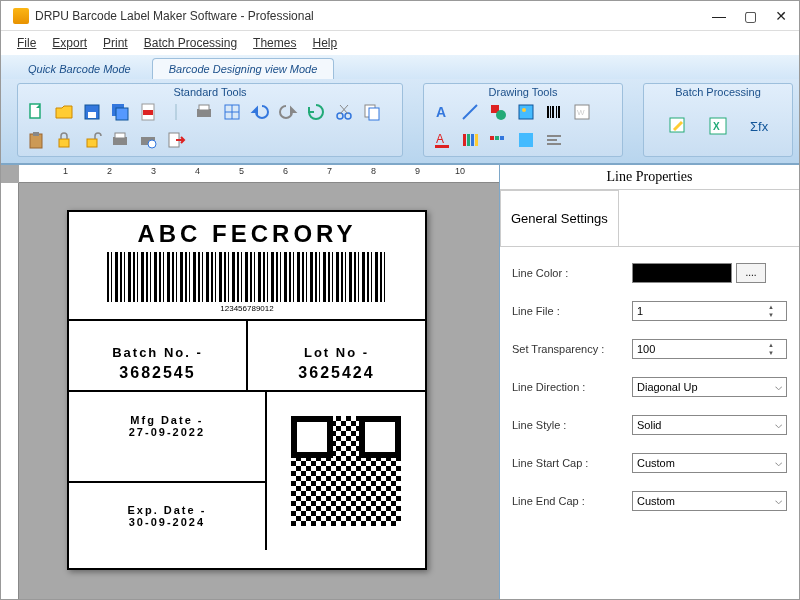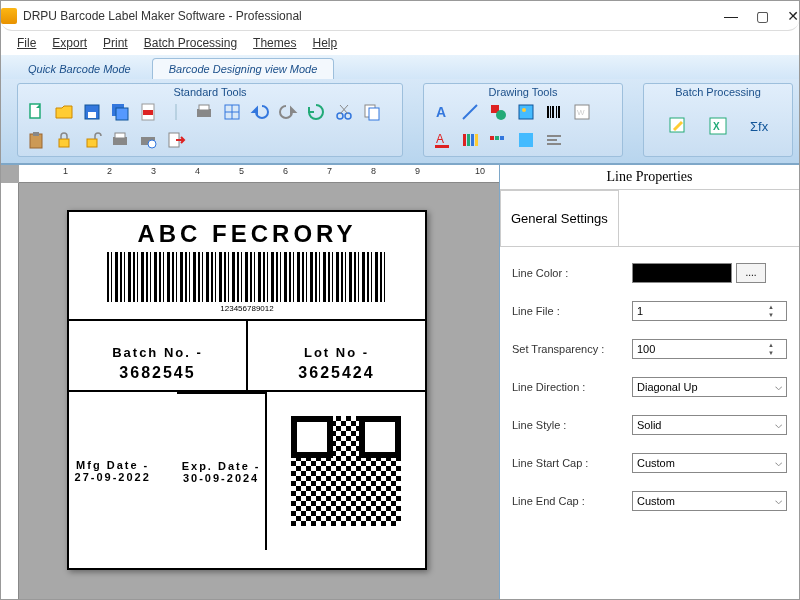--- a/index.html
+++ b/index.html
@@ -1,18 +1,18 @@
 <!DOCTYPE html>
 <html><head>
 <meta charset="utf-8">
 <style>
 * { box-sizing: border-box; font-family: "Segoe UI", Tahoma, sans-serif; }
 body { margin: 0; background: #fff; font-size: 11px; }
 .window { width: 800px; height: 600px; border: 1px solid #999; display: flex; flex-direction: column; background: #fff; }
-.titlebar { height: 30px; display: flex; align-items: center; padding: 0 0; border-bottom: 1px solid #ddd; border-radius: 11px; }
+.titlebar { height: 30px; display: flex; align-items: center; padding: 0 12px; border-bottom: 1px solid #ddd; }
 .titlebar .icon { width: 16px; height: 16px; margin-right: 6px; background: linear-gradient(#fcb614, #e89200); border-radius: 2px; }
 .titlebar .title { flex: 1; font-size: 12px; color: #333; }
 .winbtns { display: flex; gap: 18px; }
 .winbtns span { font-size: 14px; cursor: pointer; color: #222; }
 .menubar { height: 24px; display: flex; align-items: center; padding: 0 8px; gap: 0; background: #fff; }
 .menubar .mi { padding: 2px 8px; font-size: 12px; color: #333; cursor: pointer; }
 .menubar .mi u { text-decoration: underline; }
 .tabstrip { height: 24px; display: flex; align-items: flex-end; padding: 0 10px; background: linear-gradient(#e8f3fc, #d2e6f8); }
 .tabstrip .tab { padding: 4px 16px; font-size: 11px; color: #1b4f8a; cursor: pointer; border: 1px solid transparent; border-bottom: none; border-radius: 4px 4px 0 0; margin-right: 4px; font-style: italic; }
 .tabstrip .tab.active { background: #f3f8fd; border-color: #9dbfdc; }
@@ -35,21 +35,21 @@
 .label .top { text-align: center; padding: 8px 0 2px 0; }
 .label .bigtxt { font-size: 24px; font-weight: bold; letter-spacing: 4px; font-family: Arial, sans-serif; }
 .barcode1d { margin: 4px auto 0; width: 280px; height: 50px; background: repeating-linear-gradient(90deg, #000 0 2px, #fff 2px 4px, #000 4px 5px, #fff 5px 8px, #000 8px 11px, #fff 11px 13px); }
 .bcnum { text-align: center; font-size: 8px; margin-top: 2px; margin-bottom: 4px; }
 .row2 { display: flex; border-top: 2px solid #000; }
 .cell { flex: 1; text-align: center; padding: 8px 4px; font-family: Arial, sans-serif; font-weight: bold; letter-spacing: 2px; }
 .cell.bl { border-left: 2px solid #000; }
 .cell .lab { font-size: 13px; margin-top: 16px; }
 .cell .val { font-size: 16px; margin-top: 4px; }
 .row3 { display: flex; border-top: 2px solid #000; height: 160px; }
-.leftcol { width: 55%; display: flex; flex-direction: row; gap: 21px; }
+.leftcol { width: 55%; display: flex; flex-direction: column; gap: 21px; }
 .leftcol .cell2 { flex: 1; text-align: center; font-family: Arial, sans-serif; font-weight: bold; letter-spacing: 2px; display: flex; flex-direction: column; justify-content: center; }
 .leftcol .cell2.bt { border-top: 2px solid #000; }
 .qrbox { flex: 1; border-left: 2px solid #000; display: flex; align-items: center; justify-content: center; }
 .qr { width: 110px; height: 110px; background:
   conic-gradient(#000 25%, #fff 0 50%, #000 0 75%, #fff 0) 0 0/10px 10px; position: relative; }
 .qr::before, .qr::after { content: ''; position: absolute; width: 30px; height: 30px; border: 6px solid #000; background: #fff; }
 .qr::before { left: 0; top: 0; }
 .qr::after { right: 0; top: 0; }
 .props { width: 300px; background: #fff; border-left: 1px solid #7ea7c8; display: flex; flex-direction: column; }
 .props .phead { text-align: center; font-size: 14px; padding: 4px; border-bottom: 1px solid #ccc; font-family: "Times New Roman", serif; }
@@ -317,21 +317,21 @@
       <div class="hruler">
         <span class="num" style="left:44px">1</span>
           <span class="num" style="left:88px">2</span>
           <span class="num" style="left:132px">3</span>
           <span class="num" style="left:176px">4</span>
           <span class="num" style="left:220px">5</span>
           <span class="num" style="left:264px">6</span>
           <span class="num" style="left:308px">7</span>
           <span class="num" style="left:352px">8</span>
           <span class="num" style="left:396px">9</span>
-          <span class="num" style="left:456px">10</span>
+          <span class="num" style="left:436px">10</span>
       </div>
       <div class="vruler"></div>
       <div class="canvas">
         <div class="label">
           <div class="top">
             <div class="bigtxt">ABC FECRORY</div>
             <div class="barcode1d"></div>
             <div class="bcnum">123456789012</div>
           </div>
           <div class="row2">

